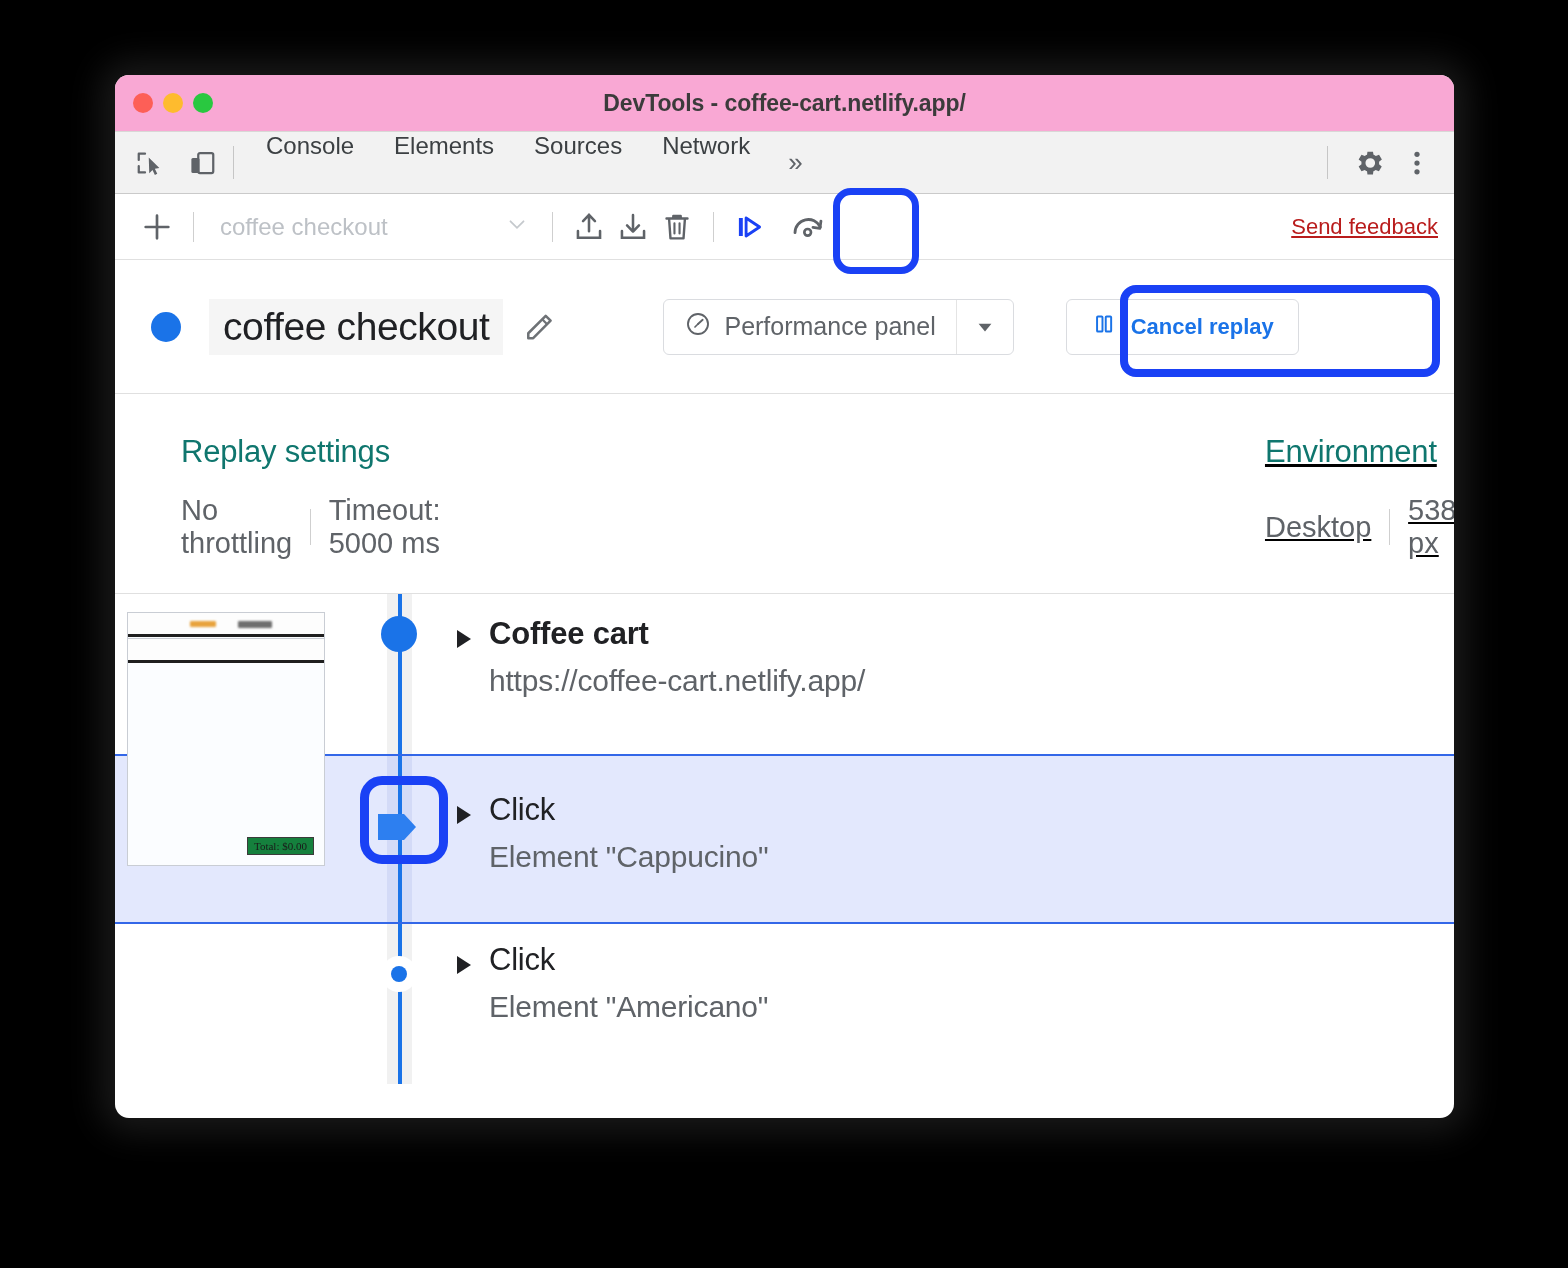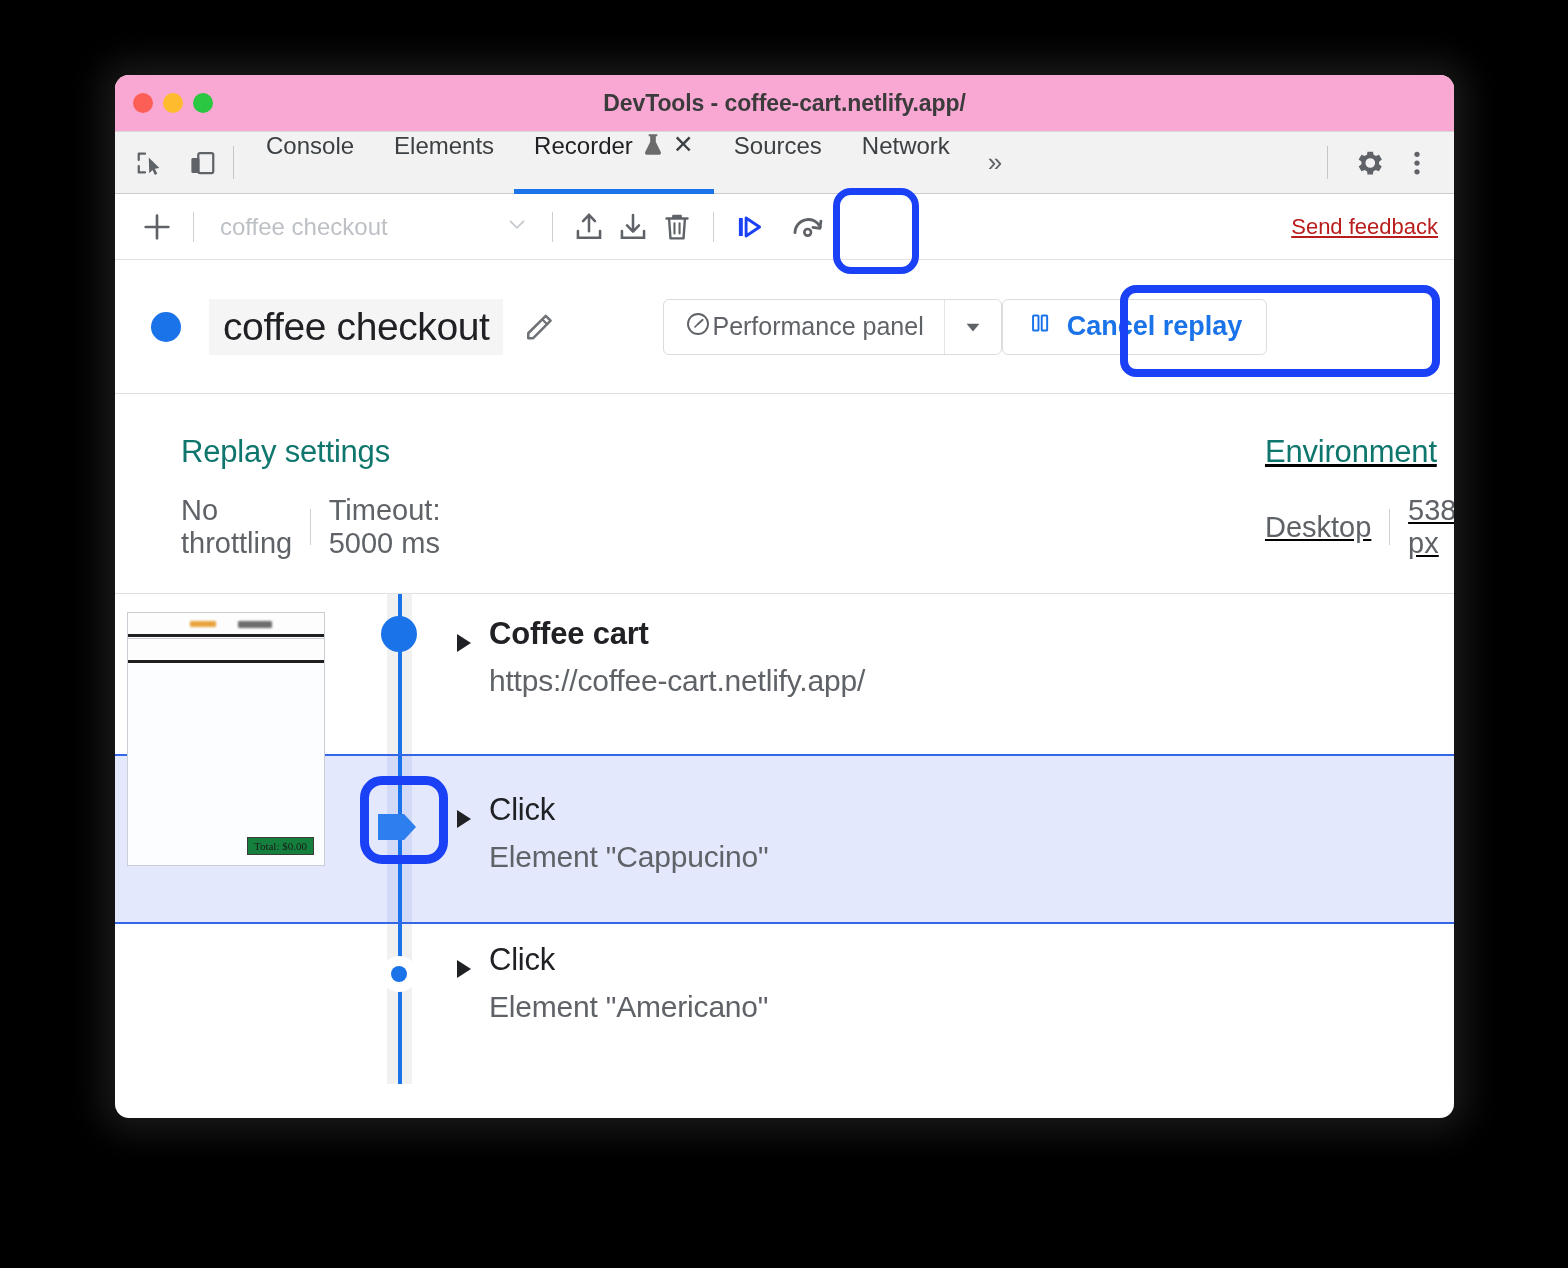--- a/index.html
+++ b/index.html
@@ -138,36 +138,37 @@
   #perf-select {
     margin-left: 104px;
     height: 56px;
     display: flex; align-items: center;
     border: 1px solid #dadce0;
     border-radius: 6px;
     background: #fff;
     cursor: pointer;
   }
   #perf-select .label {
-    display: flex; align-items: center; 
+    display: flex; align-items: center; gap: 12px;
     padding: 0 20px;
     font-size: 25px;
     color: #5f6368;
   }
   #perf-select .divider { width: 1px; align-self: stretch; background: #e4e4e4; }
   #perf-select .caret-box { width: 56px; display: flex; align-items: center; justify-content: center; }
   #cancel-replay {
+    margin-left: 52px;
     height: 56px;
     display: flex; align-items: center; gap: 14px;
     padding: 0 24px;
     border: 1px solid #dadce0;
     border-radius: 6px;
     background: #fff;
     color: #1a73e8;
-    font-size: 27px;
+    font-size: 22px;
     font-weight: bold;
     cursor: pointer;
     text-align: center;
   }
   .hl-ring-rect {
     position: absolute;
     border: 8px solid #1a41f5;
     border-radius: 16px;
     pointer-events: none;
   }
@@ -219,21 +220,21 @@
     width: 36px; height: 36px; border-radius: 50%;
     background: #ffffff;
     display: flex; align-items: center; justify-content: center;
   }
   .dot-small i { width: 16px; height: 16px; border-radius: 50%; background: #1a73e8; display: block; }
   .marker {
     position: absolute; left: 25px; top: 50px;
     width: 48px; height: 42px;
   }
   .step-text { padding: 22px 0 0 10px; }
-  .step-line1 { display: flex; align-items: flex-end; gap: 18px; }
+  .step-line1 { display: flex; align-items: center; gap: 18px; }
   .caret-right {
     width: 0; height: 0; margin-top: 10px;
     border-left: 14px solid #202124;
     border-top: 9px solid transparent;
     border-bottom: 9px solid transparent;
     cursor: pointer;
   }
   .step-title { font-size: 31px; color: #202124; letter-spacing: -0.2px; }
   .step-title.bold { font-weight: bold; }
   .step-sub { margin-left: 32px; margin-top: 12px; font-size: 30px; color: #5f6368; letter-spacing: -0.2px; }
@@ -313,29 +314,20 @@
     </div>
     <div class="vdiv"></div>
 
     <div class="tabs">
       <div class="tab">
         <span>Console</span>
       </div>
       <div class="tab">
         <span>Elements</span>
       </div>
-      <div class="tab active">
-        <span>Recorder</span>
-        <span>
-          <svg width="22" height="26" viewBox="0 0 20 24">
-            <path d="M6 2h8v2h-1.4v5.2l4.6 9.3c.6 1.2-.2 2.5-1.5 2.5H4.3c-1.3 0-2.1-1.3-1.5-2.5l4.6-9.3V4H6z" fill="#6b6b6b"></path>
-          </svg>
-        </span>
-        <span class="tab-close">✕</span>
-      </div>
       <div class="tab">
         <span>Sources</span>
       </div>
       <div class="tab">
         <span>Network</span>
       </div>
       <div class="tab-overflow">»</div>
     </div>
 
     <div class="right-tools">

